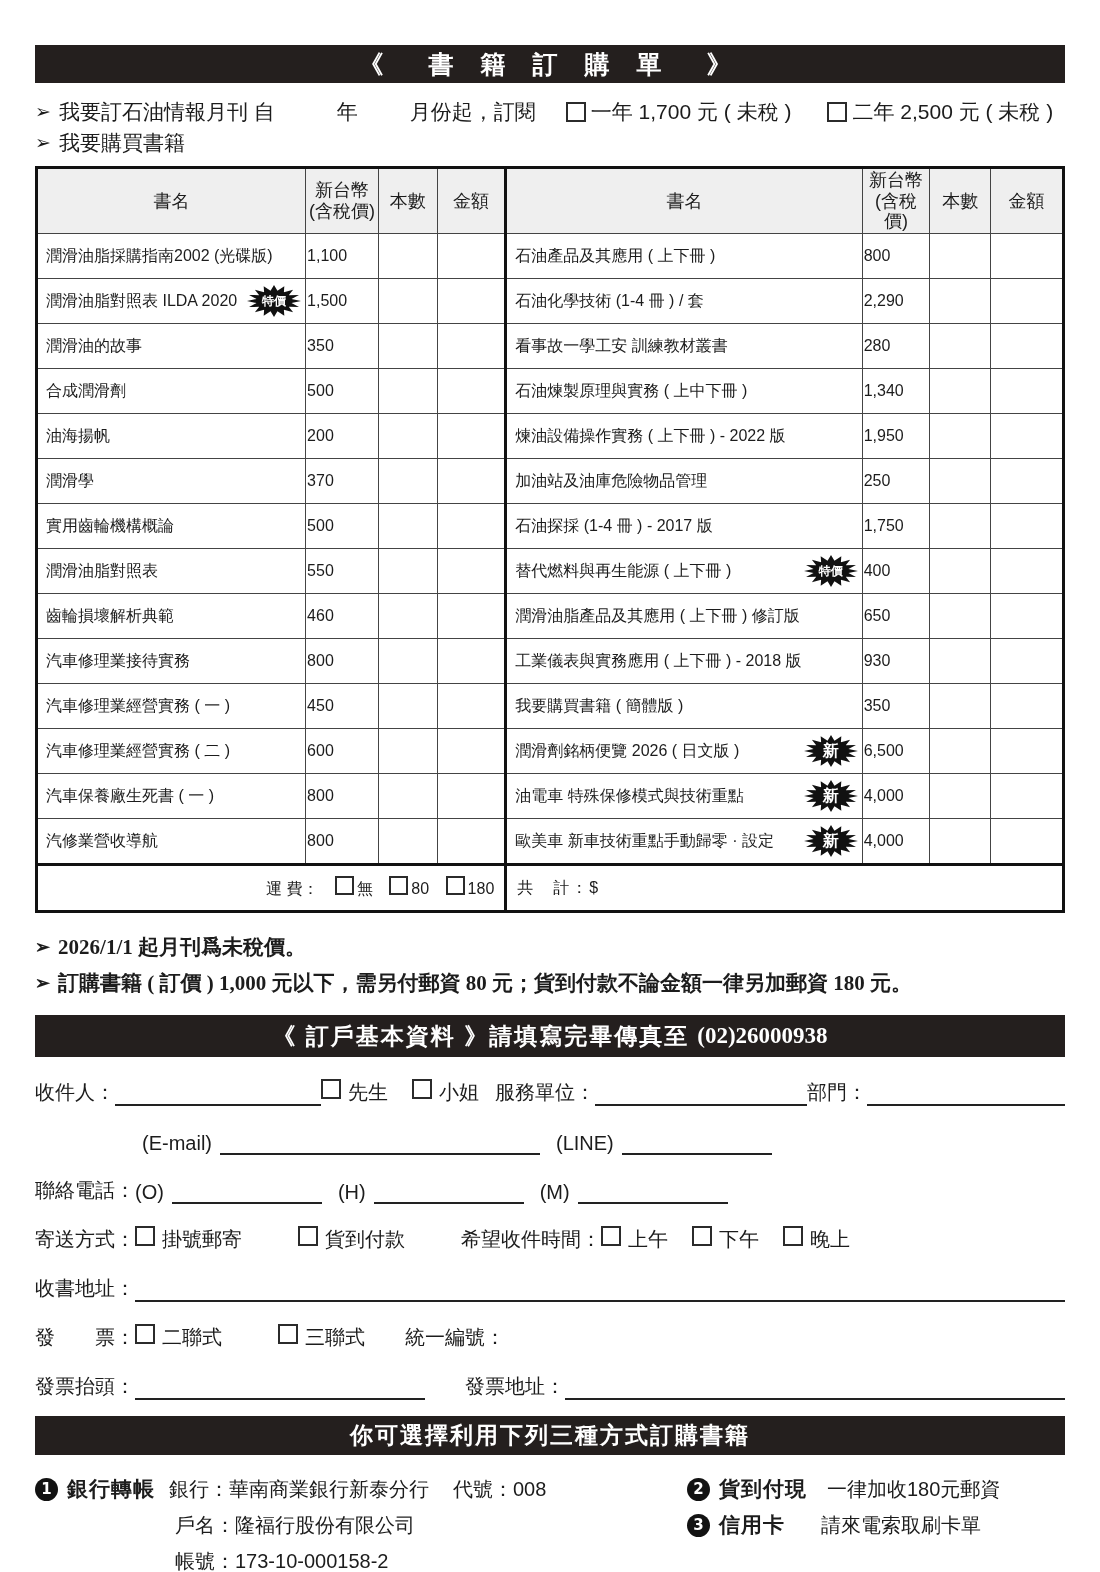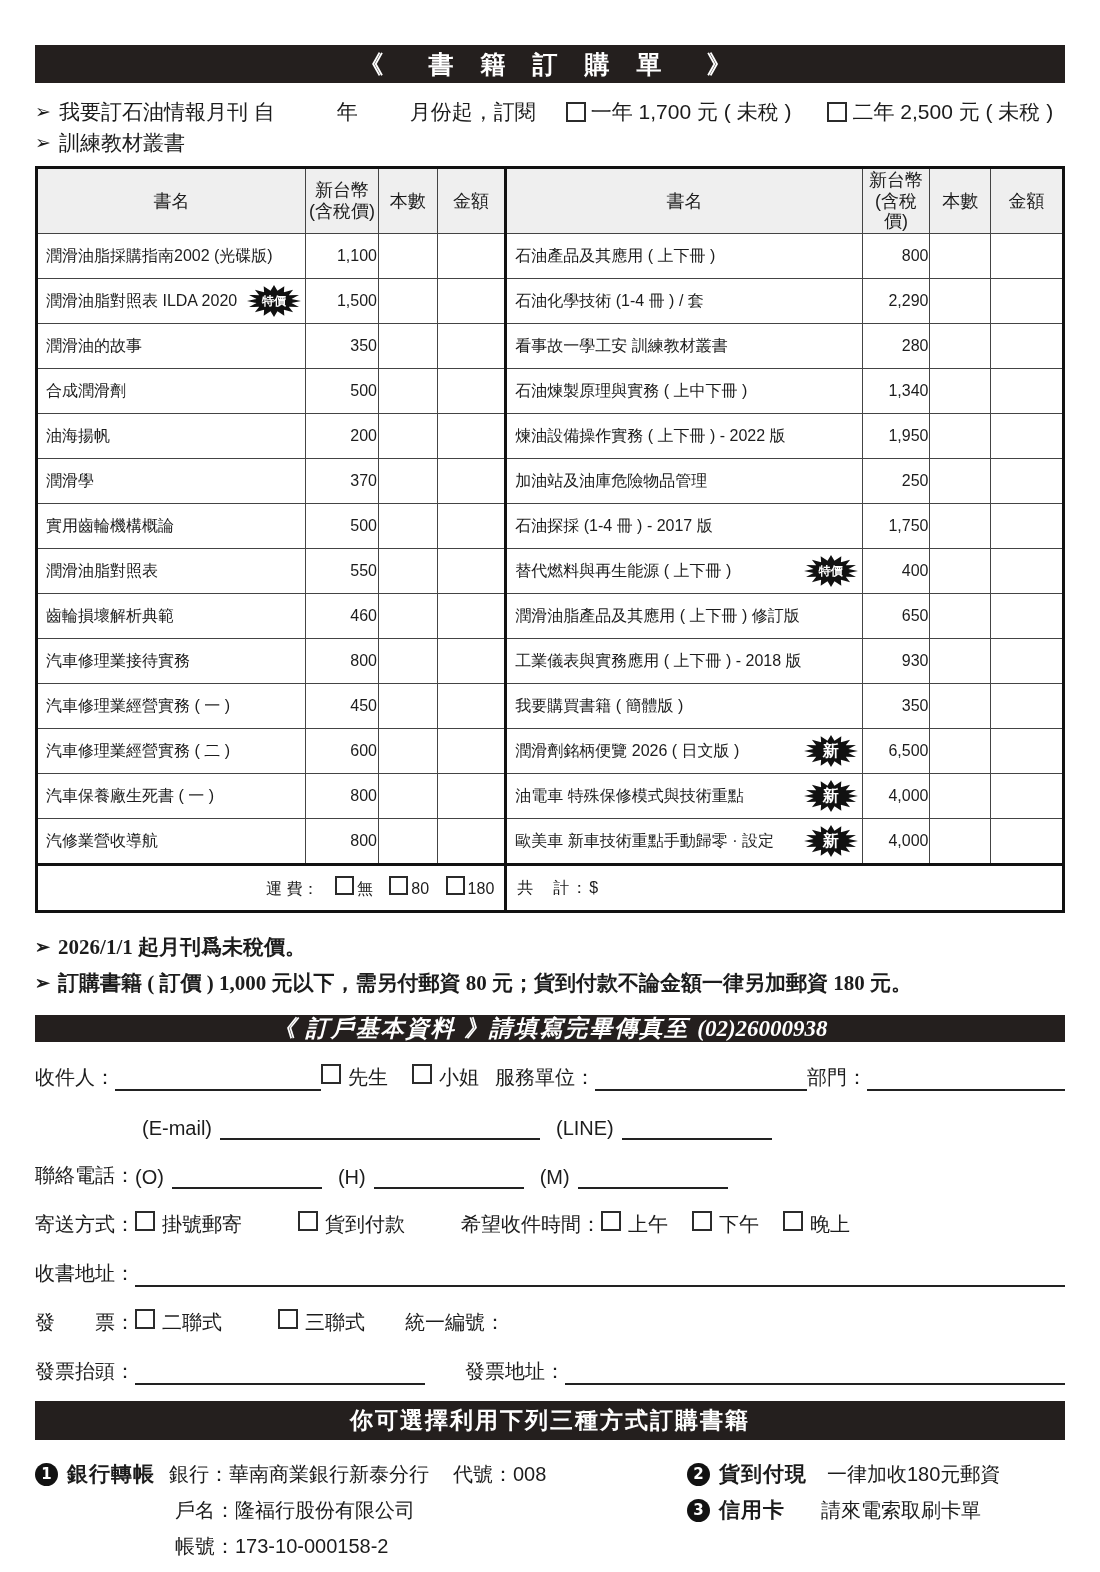--- a/index.html
+++ b/index.html
@@ -11,21 +11,21 @@
     overflow:hidden;
   }
   .page{padding:17px 35px;}
 
   
   .banner{
     background:#241f1e;color:#fff;text-align:center;font-weight:bold;
     display:flex;align-items:center;justify-content:center;
   }
   .banner-title{margin-top:28px;height:38px;font-size:25px;letter-spacing:10px;}
-  .banner-sub{margin-top:14px;height:27px;font-size:23px;letter-spacing:2px;font-style:italic;}
+  .banner-sub{margin-top:14px;height:42px;font-size:23px;letter-spacing:2px;}
   .banner-pay{margin-top:16px;height:39px;font-size:23px;letter-spacing:2px;}
   .banner .serif-num{font-family:"Liberation Serif","DejaVu Serif",serif;letter-spacing:0;margin-left:8px;}
 
   
   .bullet-line{font-size:21px;display:flex;align-items:center;white-space:nowrap;}
   .line-subscribe{margin-top:13px;height:31px;}
   .line-buy{height:31px;}
   .arrow{font-size:19px;margin-right:8px;}
   .sp-year{display:inline-block;width:62px;}
   .sp-month{display:inline-block;width:52px;}
@@ -46,21 +46,21 @@
   }
   table.books th,table.books td{border:1.5px solid #444;}
   table.books thead th{
     background:#efefef;font-weight:normal;font-size:18px;height:60px;
     text-align:center;line-height:1.15;
   }
   table.books td{height:42px;font-size:16px;}
   .divider-r{border-right:3px solid #111 !important;}
   td.title-cell{padding:0 4px 0 8px;}
   .cellflex{display:flex;align-items:center;white-space:nowrap;}
-  td.price-cell{text-align:right;font-size:17px;}
+  td.price-cell{text-align:left;font-size:17px;}
   tfoot td{border-top:3px solid #111 !important;font-size:19px;}
   td.ship-cell{text-align:right;padding-right:10px;white-space:nowrap;}
   td.ship-cell .cb{margin-left:12px;margin-right:3px;}
   td.total-cell{text-align:left;padding-left:10px;letter-spacing:2px;}
 
   
   .badge{
     position:relative;display:inline-flex;align-items:center;justify-content:center;
     width:54px;height:32px;margin-left:auto;flex:none;
   }
@@ -127,21 +127,21 @@
     <span class="sp-opt"></span>
     <span class="cb big"></span>
     <span>一年 1,700 元 ( 未稅 )</span>
     <span class="sp-opt2"></span>
     <span class="cb big"></span>
     <span>二年 2,500 元 ( 未稅 )</span>
   </div>
 
   <div class="bullet-line line-buy">
     <span class="arrow">➢</span>
-    <span>訓練教材叢書</span>
+    <span>我要購買書籍</span>
   </div>
 
   <table class="books">
     <colgroup>
       <col style="width:26.2%">
         <col style="width:7.1%">
         <col style="width:5.7%">
         <col style="width:6.7%">
       <col style="width:34.7%">
         <col style="width:6.6%">

